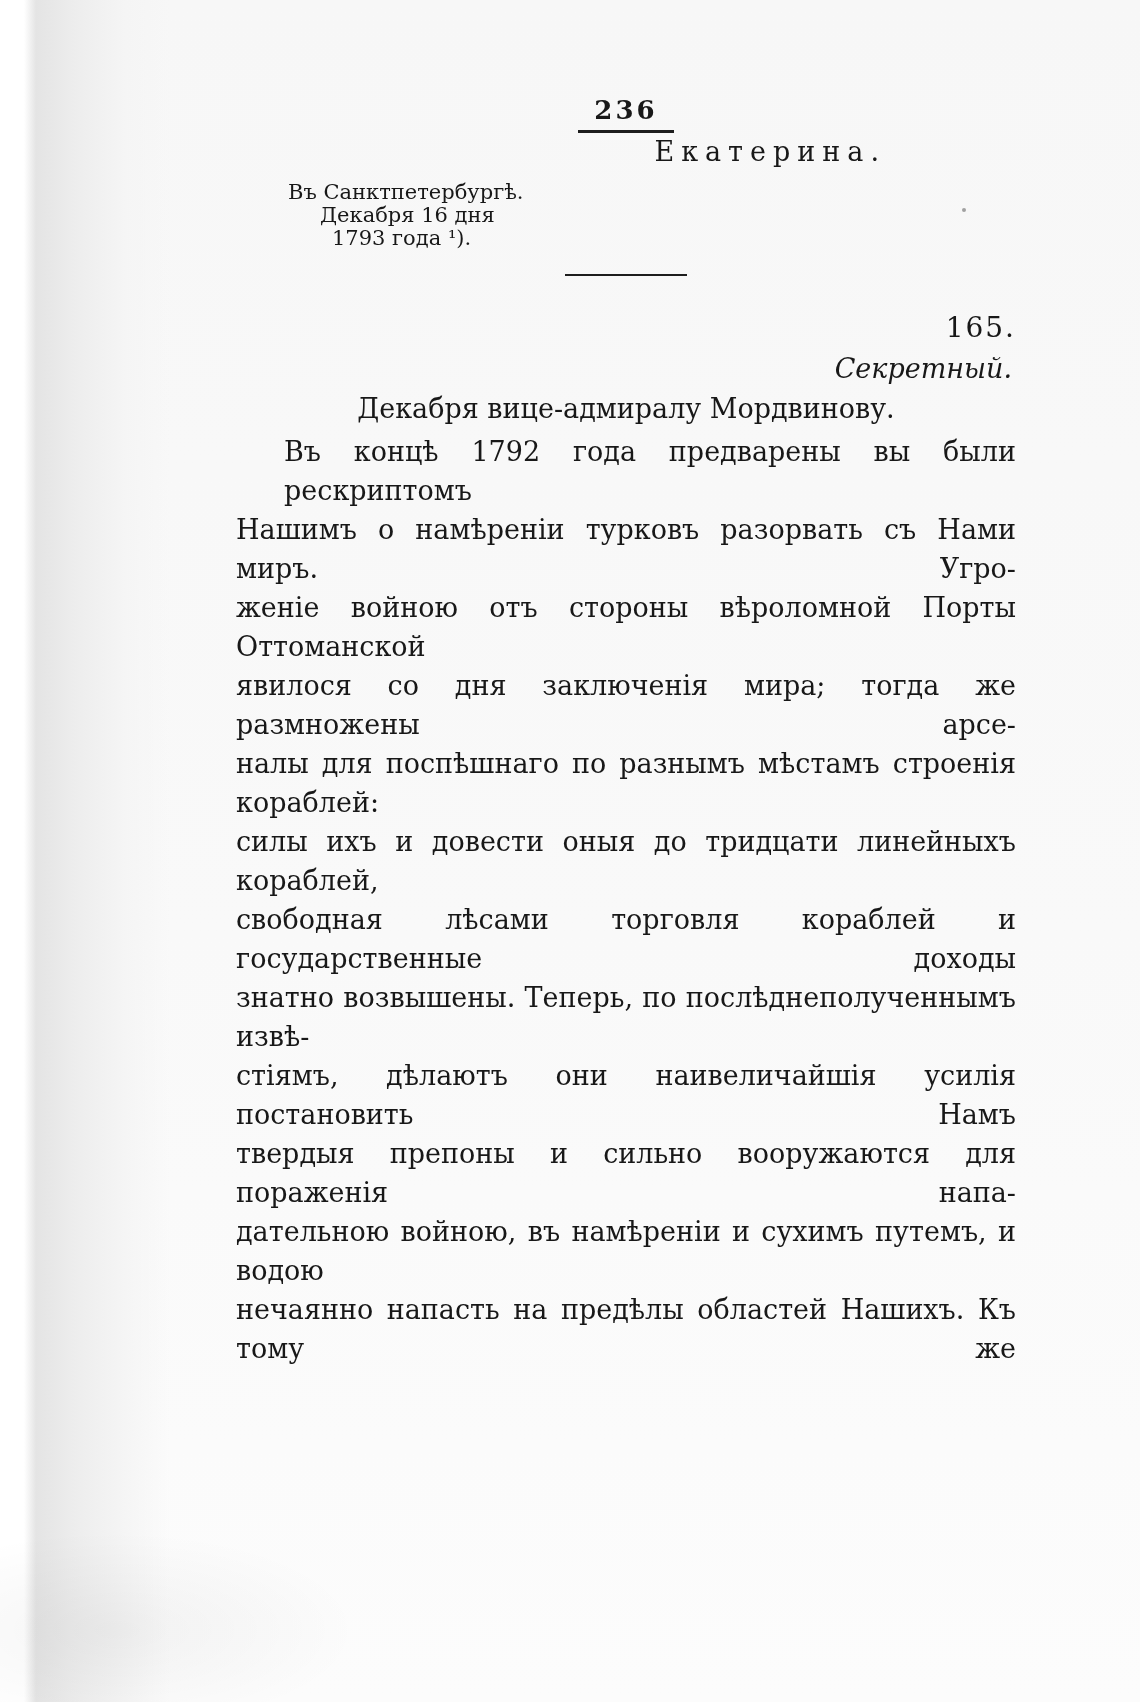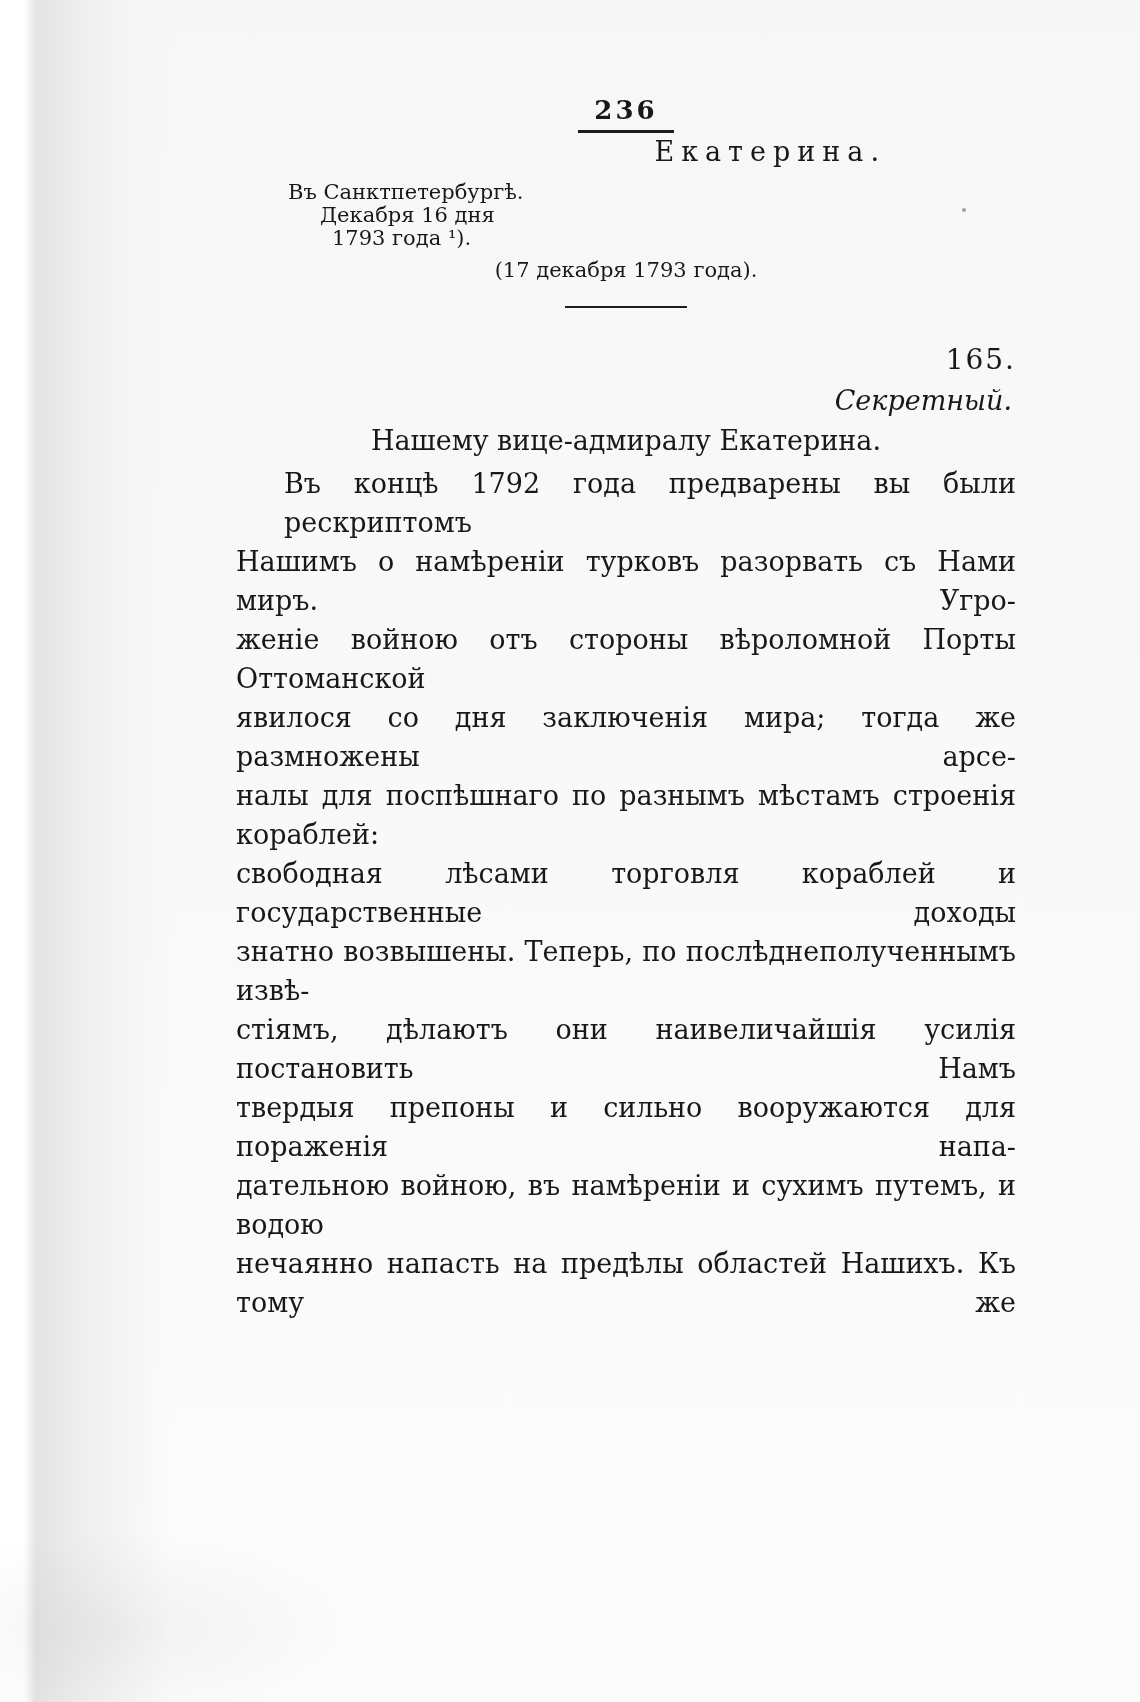--- a/index.html
+++ b/index.html
@@ -73,34 +73,34 @@
 
 
     <div class="signature">Екатерина.</div>
 
     <div class="dateblock">
       <div class="dp0">Въ Санктпетербургѣ.</div>
       <div class="dp1">Декабря 16 дня</div>
       <div class="dp2">1793 года ¹).</div>
     </div>
 
-    <div class="newstyle">(17 декабря 1793 года).</div>
 
     <div class="divider"></div>
 
     <div class="docnum">165.</div>
     <div class="secret">Секретный.</div>
-    <div class="addressee">Нашему вице-адмиралу Екатерина.</div>
+    <div class="addressee">Декабря вице-адмиралу Мордвинову.</div>
 
     <div class="para mainpara">
       <div class="jline indent">Въ концѣ 1792 года предварены вы были рескриптомъ</div>
       <div class="jline">Нашимъ о намѣреніи турковъ разорвать съ Нами миръ. Угро-</div>
       <div class="jline">женіе войною отъ стороны вѣроломной Порты Оттоманской</div>
       <div class="jline">явилося со дня заключенія мира; тогда же размножены арсе-</div>
       <div class="jline">налы для поспѣшнаго по разнымъ мѣстамъ строенія кораблей:</div>
+      <div class="jline">силы ихъ и довести оныя до тридцати линейныхъ кораблей,</div>
       <div class="jline">свободная лѣсами торговля кораблей и государственные доходы</div>
       <div class="jline">знатно возвышены. Теперь, по послѣднеполученнымъ извѣ-</div>
       <div class="jline">стіямъ, дѣлаютъ они наивеличайшія усилія постановить Намъ</div>
       <div class="jline">твердыя препоны и сильно вооружаются для пораженія напа-</div>
       <div class="jline">дательною войною, въ намѣреніи и сухимъ путемъ, и водою</div>
       <div class="jline">нечаянно напасть на предѣлы областей Нашихъ. Къ тому же</div>
 
     </div>
 
   </div>

